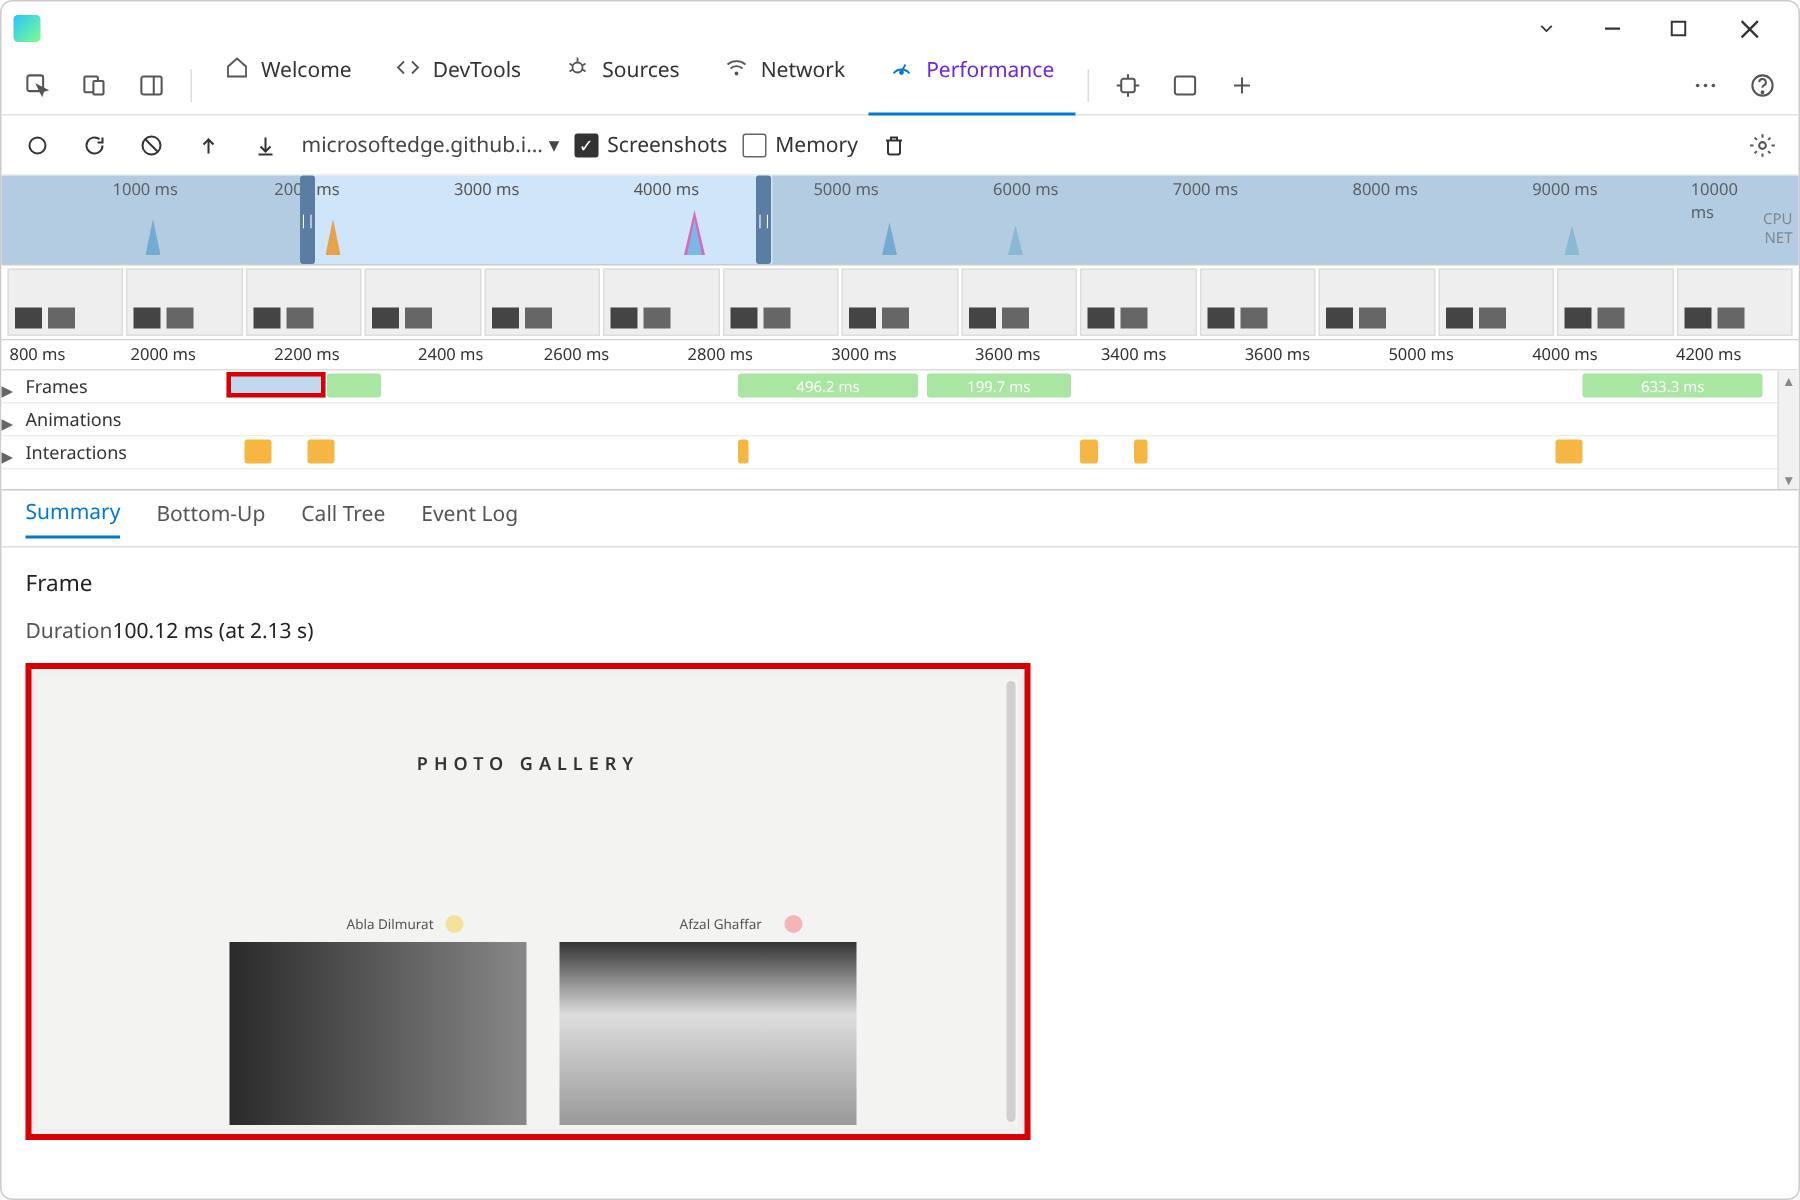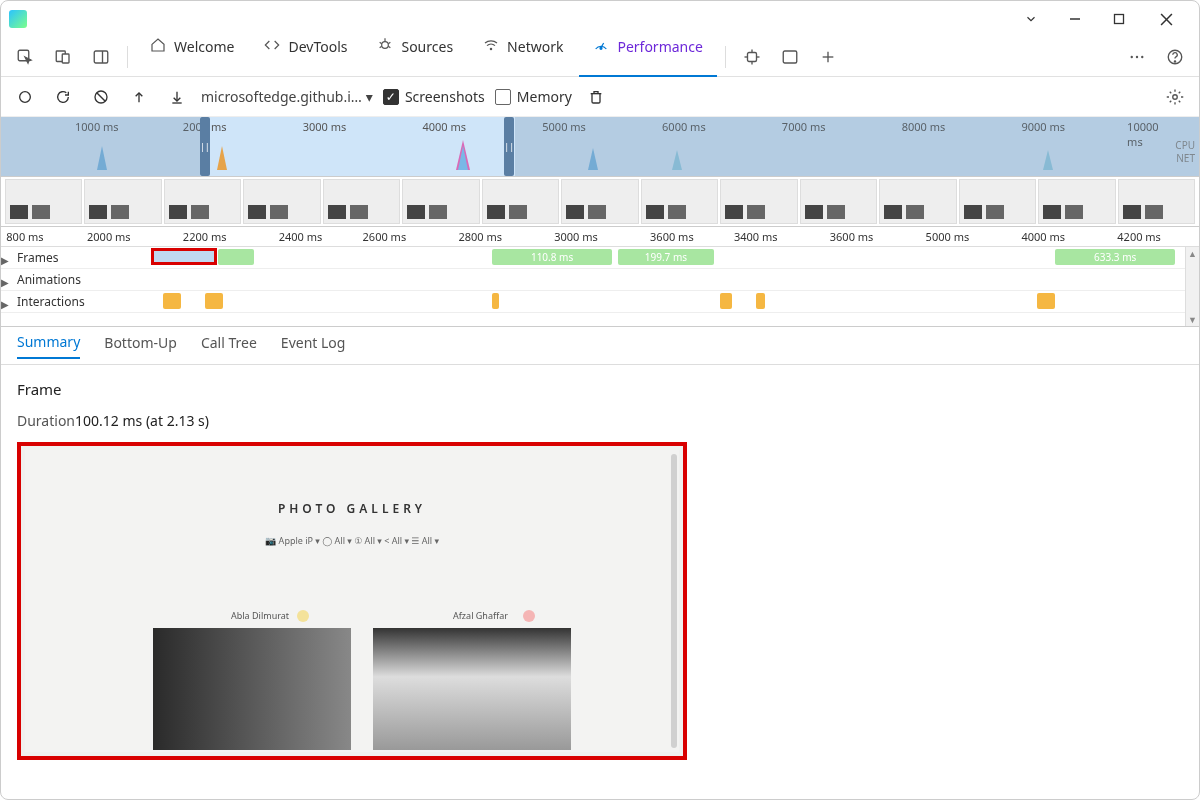--- a/index.html
+++ b/index.html
@@ -363,21 +363,21 @@
       <span class="rtick" style="left:71%">3600 ms</span>
       <span class="rtick" style="left:79%">5000 ms</span>
       <span class="rtick" style="left:87%">4000 ms</span>
       <span class="rtick" style="left:95%">4200 ms</span>
     </div>
     <div class="track">
       <div class="trackname"><span class="arrow">▶</span><span>Frames</span></div>
       <div class="selframe" style="left:12.5%; width:5.5%; top:1px; height:17px"></div>
       <div class="seg green" style="left:18.1%; width:3%"></div>
       <div class="seg green" style="left:41%; width:10%">
-          <span>110.8 ms</span>
+          <span>496.2 ms</span>
         </div>
       <div class="seg green" style="left:51.5%; width:8%">
           <span>199.7 ms</span>
         </div>
       <div class="seg green" style="left:88%; width:10%">
           <span>633.3 ms</span>
         </div>
     </div>
     <div class="track">
       <div class="trackname"><span class="arrow">▶</span><span>Animations</span></div>
@@ -408,21 +408,20 @@
     <h3>Frame</h3>
     <div class="kv">
       <span class="k">Duration</span>
       <span>100.12 ms (at 2.13 s)</span>
     </div>
 
     <div class="framebox">
       <div class="inner"></div>
       <div class="scroll"></div>
       <div class="pg-title">PHOTO GALLERY</div>
-      <div class="filters">📷  Apple iP ▾   ◯  All ▾   ①  All ▾   &lt;  All ▾   ☰  All ▾</div>
       <div class="cap left">Abla Dilmurat</div>
       <div class="dot left"></div>
       <div class="cap right">Afzal Ghaffar</div>
       <div class="dot right"></div>
       <div class="pic left"></div>
       <div class="pic right"></div>
     </div>
   </div>
 
 </div>

